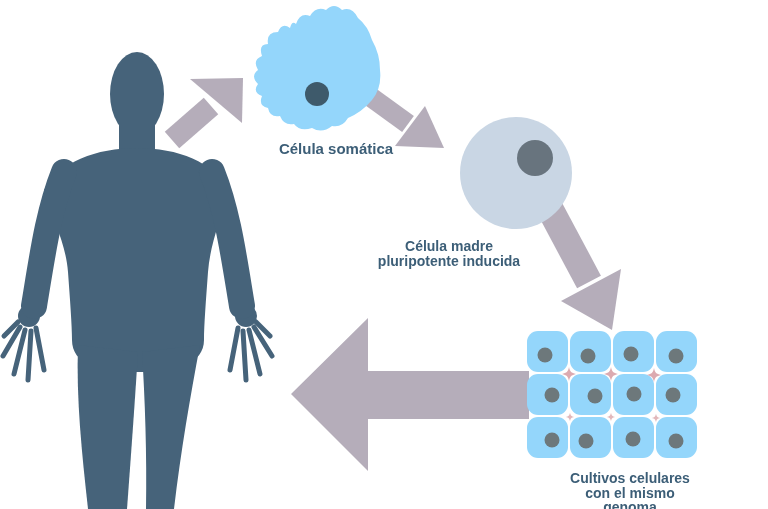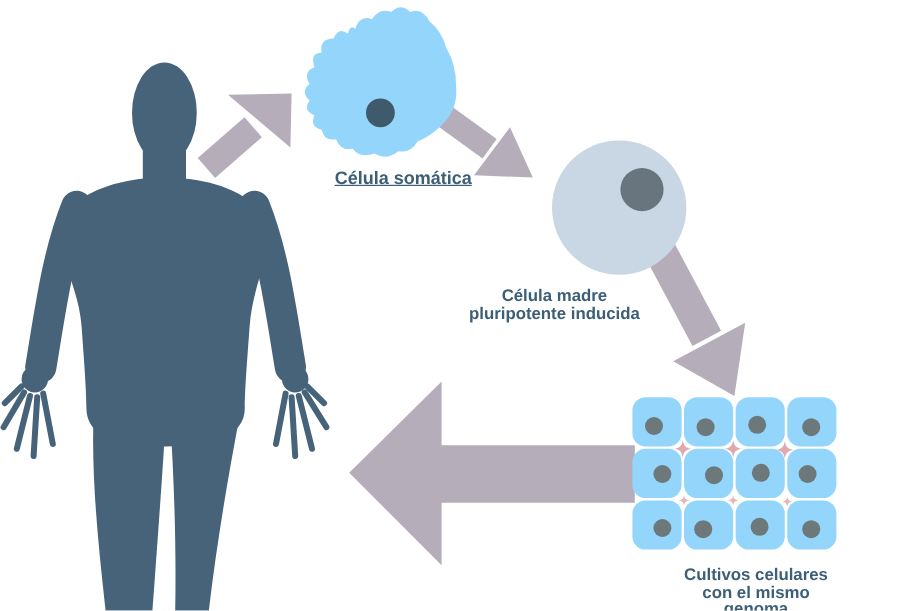--- a/index.html
+++ b/index.html
@@ -12,22 +12,22 @@
   }
   .stage svg{position:absolute;left:0;top:0;}
   .label{
     position:absolute;
     transform:translateX(-50%);
     text-align:center;
     font-weight:bold;
     color:#3c5e77;
     white-space:pre-line;
   }
-  .label-somatic{left:336px;top:141px;font-size:15px;line-height:16px;text-decoration:underline;}
-  .label-ipsc{left:449px;top:239px;font-size:14px;line-height:15px;margin-left:13px;}
+  .label-somatic{left:336px;top:141px;font-size:15px;line-height:16px;}
+  .label-ipsc{left:449px;top:239px;font-size:14px;line-height:15px;}
   .label-cultures{left:630px;top:471px;font-size:14px;line-height:14.5px;}
   .label-auto{
     left:412px;top:388px;
     font-size:13.5px;letter-spacing:2.2px;
     color:#ffffff;white-space:nowrap;
   }
 </style>
 </head>
 <body>
 

